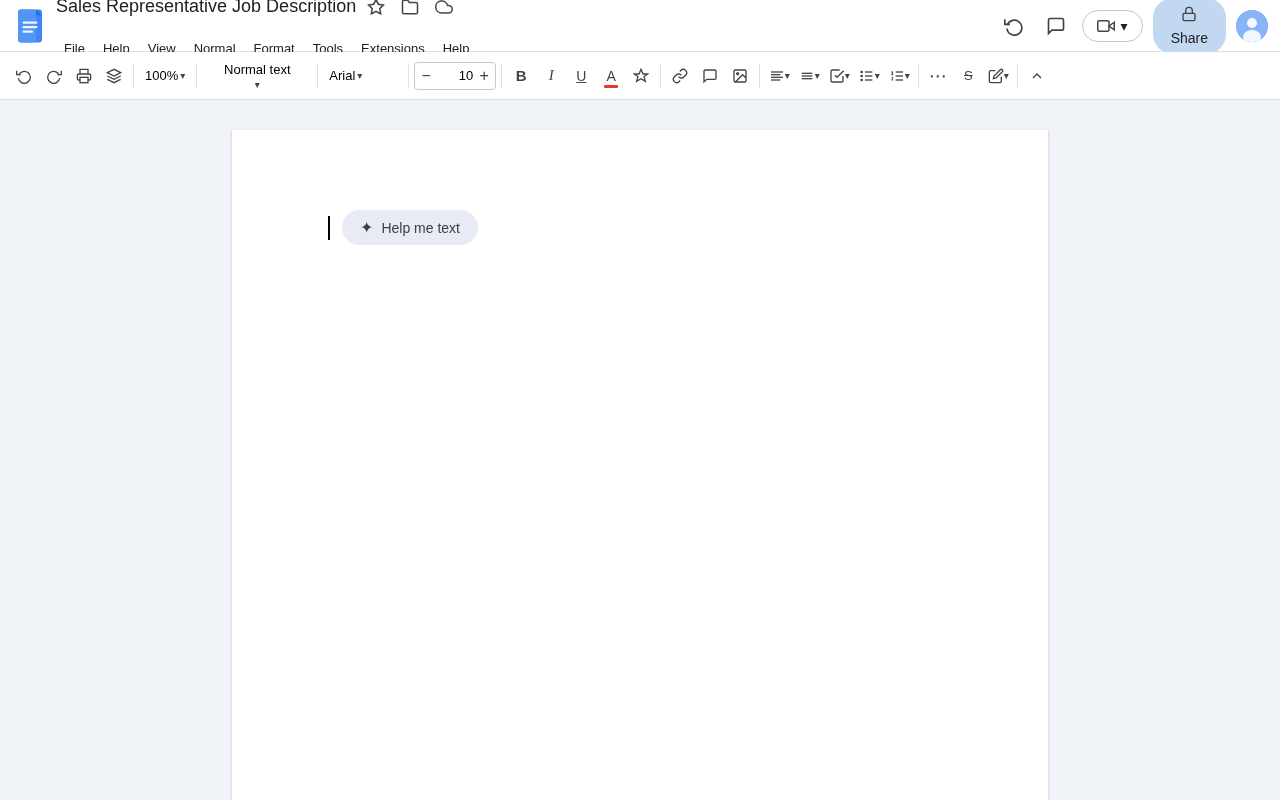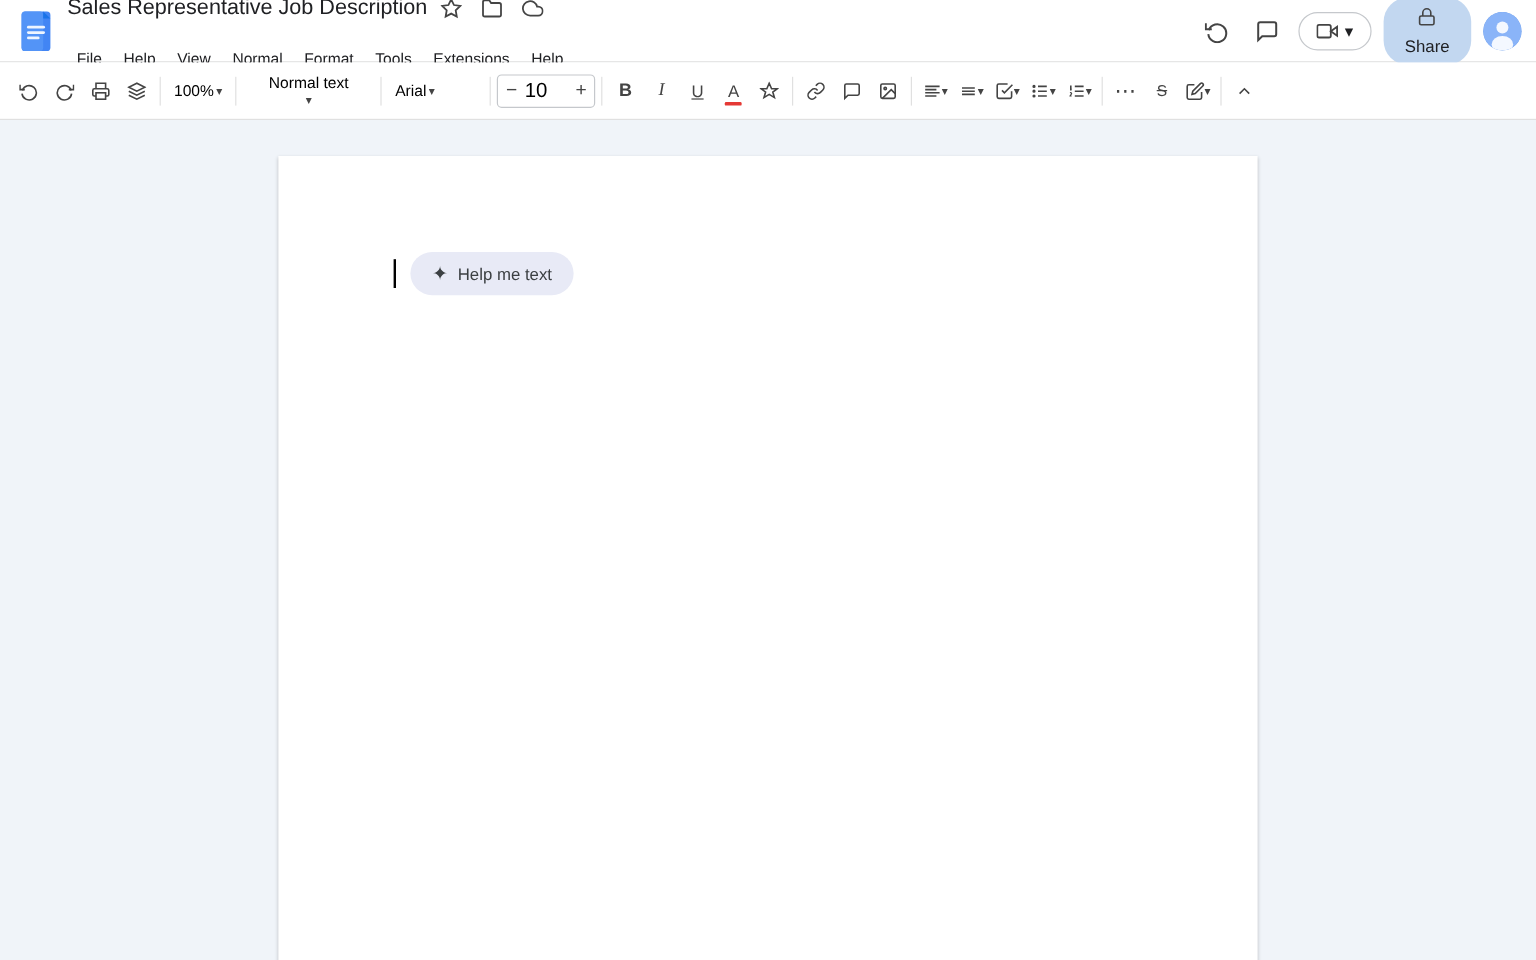--- a/index.html
+++ b/index.html
@@ -169,23 +169,23 @@
     .font-size-box {
       display: flex;
       align-items: center;
       border: 1px solid #c5c8cc;
       border-radius: 4px;
       height: 28px;
       flex-shrink: 0;
     }
     .font-size-input {
       width: 36px;
-      text-align: left;
+      text-align: right;
       border: none;
-      font-size: 17px;
+      font-size: 13px;
       outline: none;
       background: transparent;
     }
     .font-size-btn {
       width: 22px;
       height: 28px;
       display: flex;
       align-items: center;
       justify-content: center;
       cursor: pointer;

